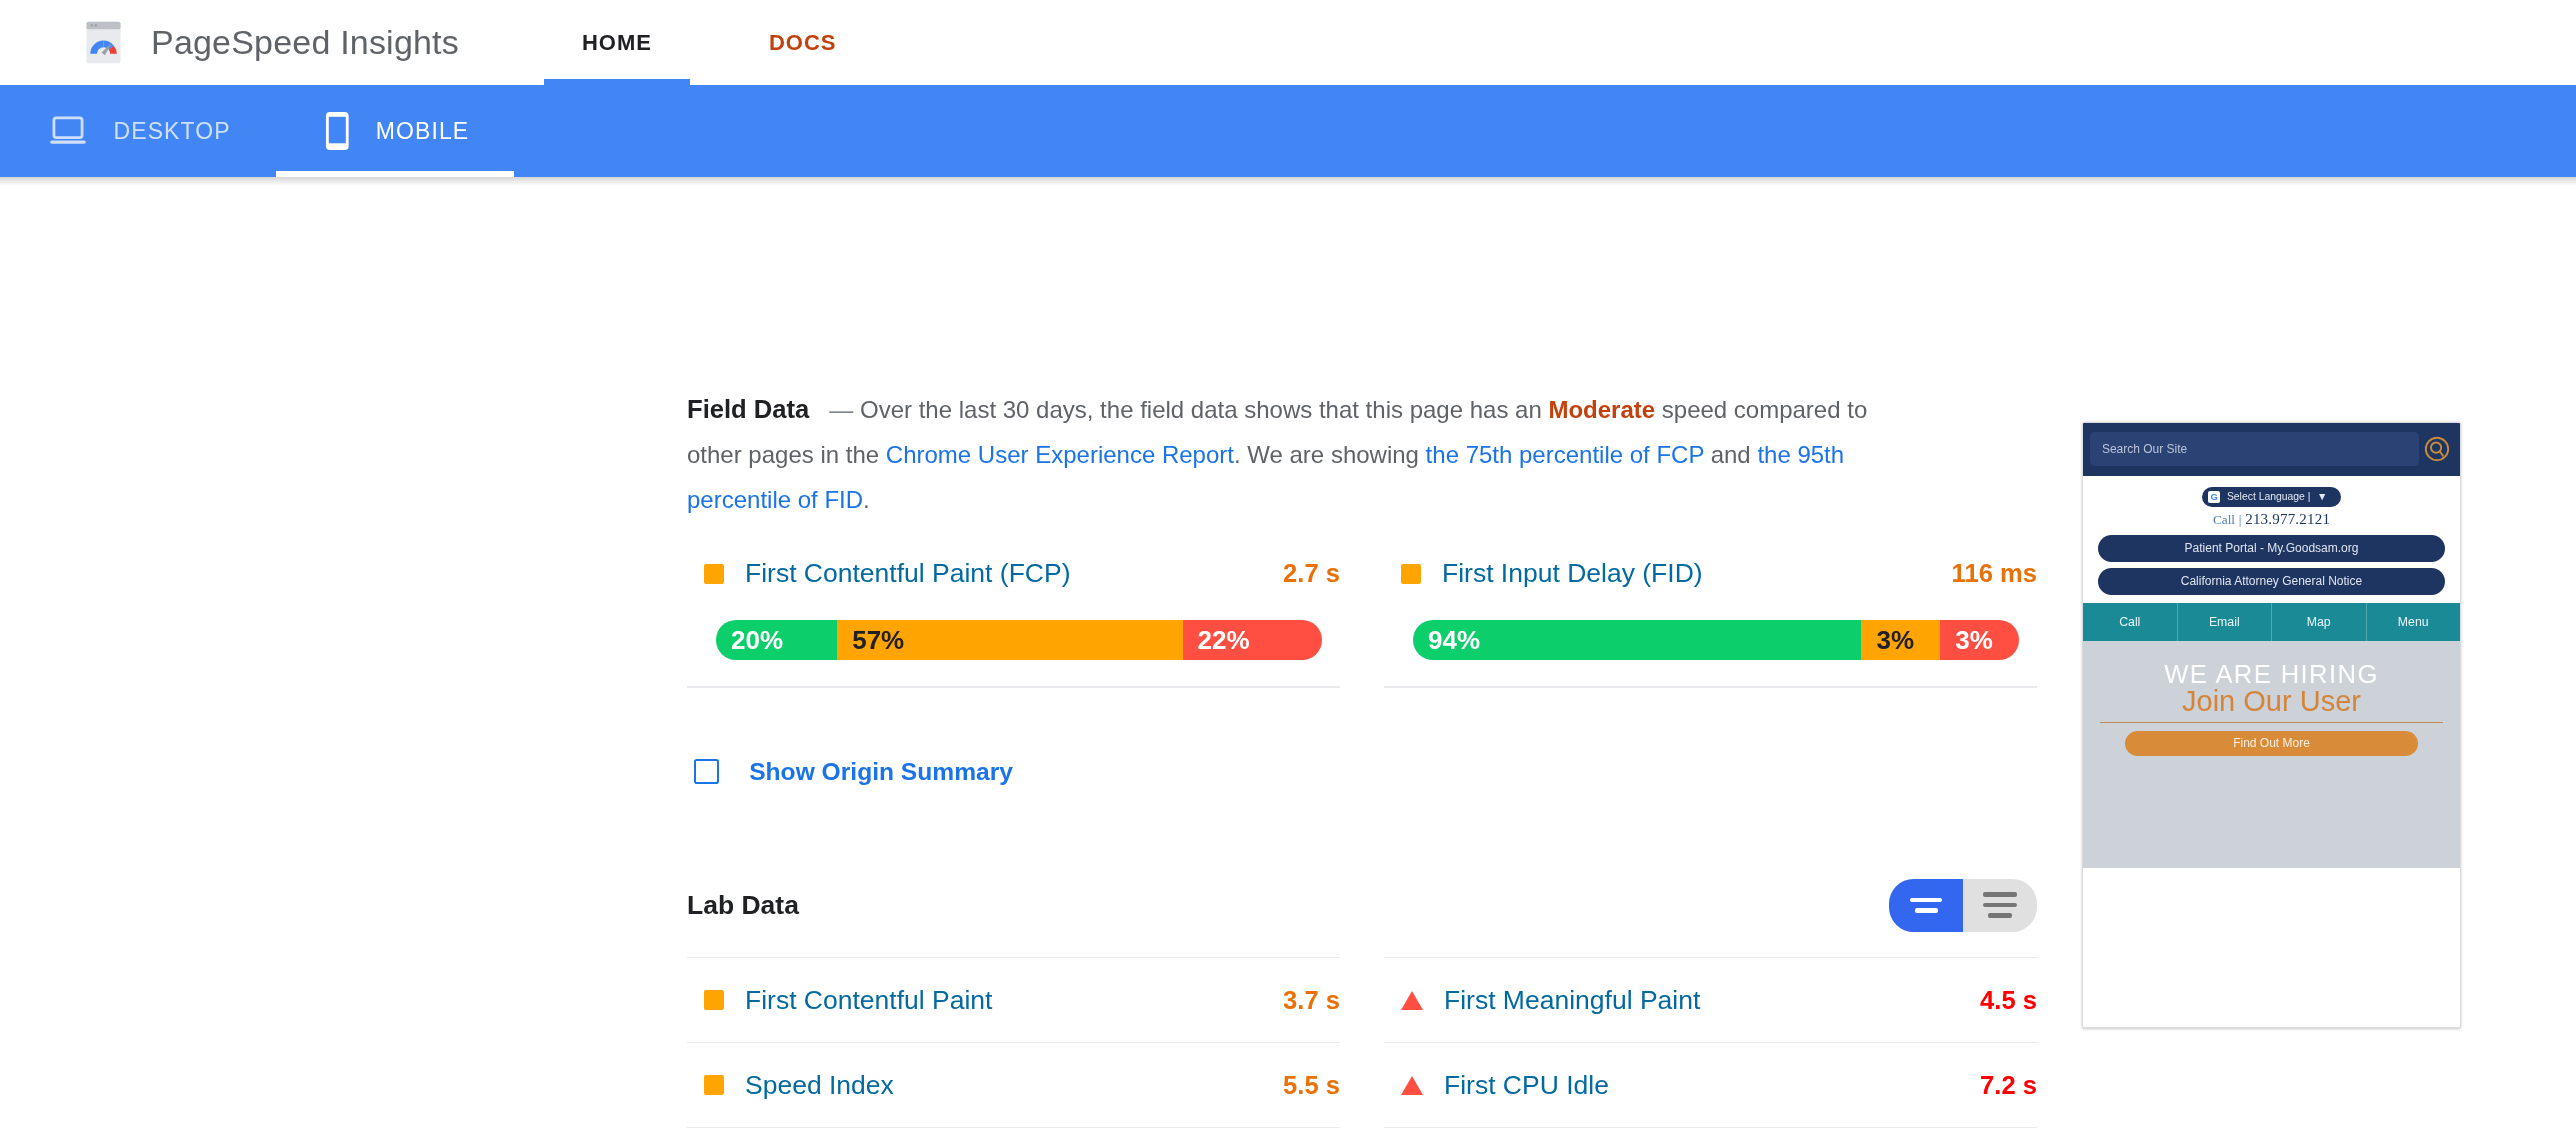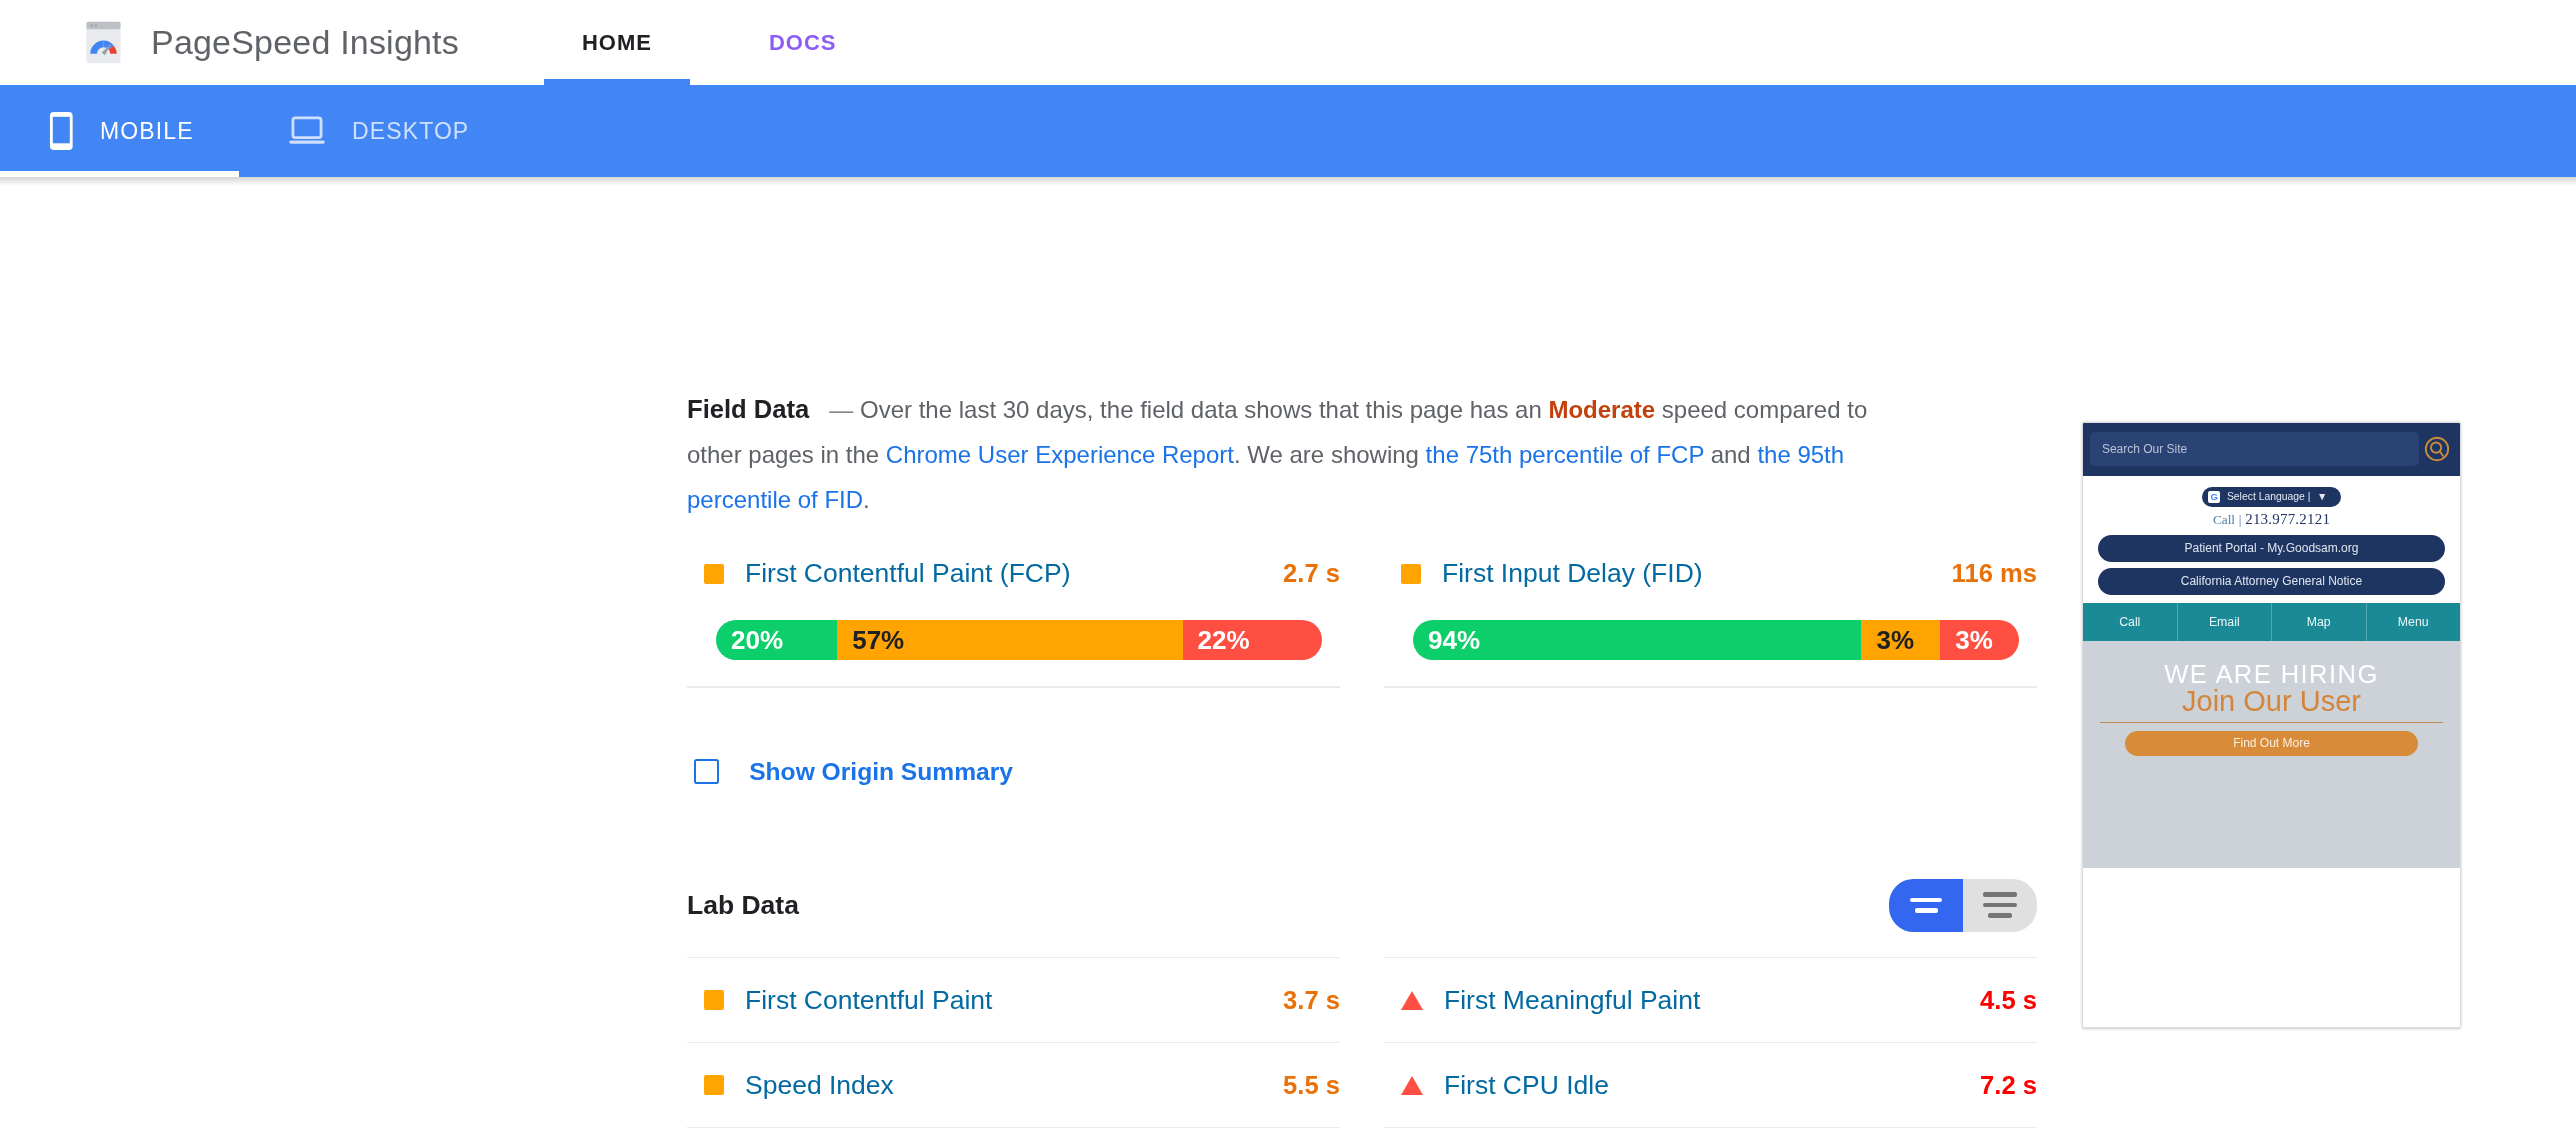--- a/index.html
+++ b/index.html
@@ -37,21 +37,21 @@
     height: 85px;
     align-items: stretch;
     gap: 41px;
   }
   .nav-tab {
     display: flex; align-items: center; justify-content: center;
     padding: 0 38px;
     font-size: 22px;
     font-weight: 700;
     letter-spacing: 1px;
-    color: #8b5cf6;
+    color: #c2410c;
     position: relative;
     cursor: pointer;
   }
   .nav-tab.active { color: #202124; }
   .nav-tab.active::after {
     content: "";
     position: absolute;
     left: 0; right: 0; bottom: 0;
     height: 5.7px;
     background: #4285f4;
@@ -412,37 +412,37 @@
     </svg>
   </div>
   <div class="app-title">PageSpeed Insights</div>
   <div class="nav-tabs">
     <div class="nav-tab active">HOME</div>
     <div class="nav-tab">DOCS</div>
   </div>
 </div>
 
 <div class="device-bar">
+  <div class="device-tab">
+    <span>
+      <svg width="38" height="30" viewBox="0 0 40 32">
+        <rect x="5" y="2" width="30" height="21" rx="2.5" fill="none" stroke="#cfdffb" stroke-width="3"></rect>
+        <rect x="1" y="26" width="38" height="3.5" rx="1.7" fill="#cfdffb"></rect>
+      </svg>
+    </span>
+    <span>DESKTOP</span>
+  </div>
   <div class="device-tab active">
     <span>
       <svg width="24.6" height="40" viewBox="0 0 26 42">
         <rect x="1" y="1" width="24" height="40" rx="4" fill="#ffffff"></rect>
         <rect x="4" y="6" width="18" height="28" fill="#4285f4"></rect>
       </svg>
     </span>
     <span>MOBILE</span>
-  </div>
-  <div class="device-tab">
-    <span>
-      <svg width="38" height="30" viewBox="0 0 40 32">
-        <rect x="5" y="2" width="30" height="21" rx="2.5" fill="none" stroke="#cfdffb" stroke-width="3"></rect>
-        <rect x="1" y="26" width="38" height="3.5" rx="1.7" fill="#cfdffb"></rect>
-      </svg>
-    </span>
-    <span>DESKTOP</span>
   </div>
 </div>
 <div class="bar-shadow"></div>
 
 <div class="content">
 
   <div class="report-area">
 
     <div class="fd-para">
       <span class="fd-title">Field Data</span>

